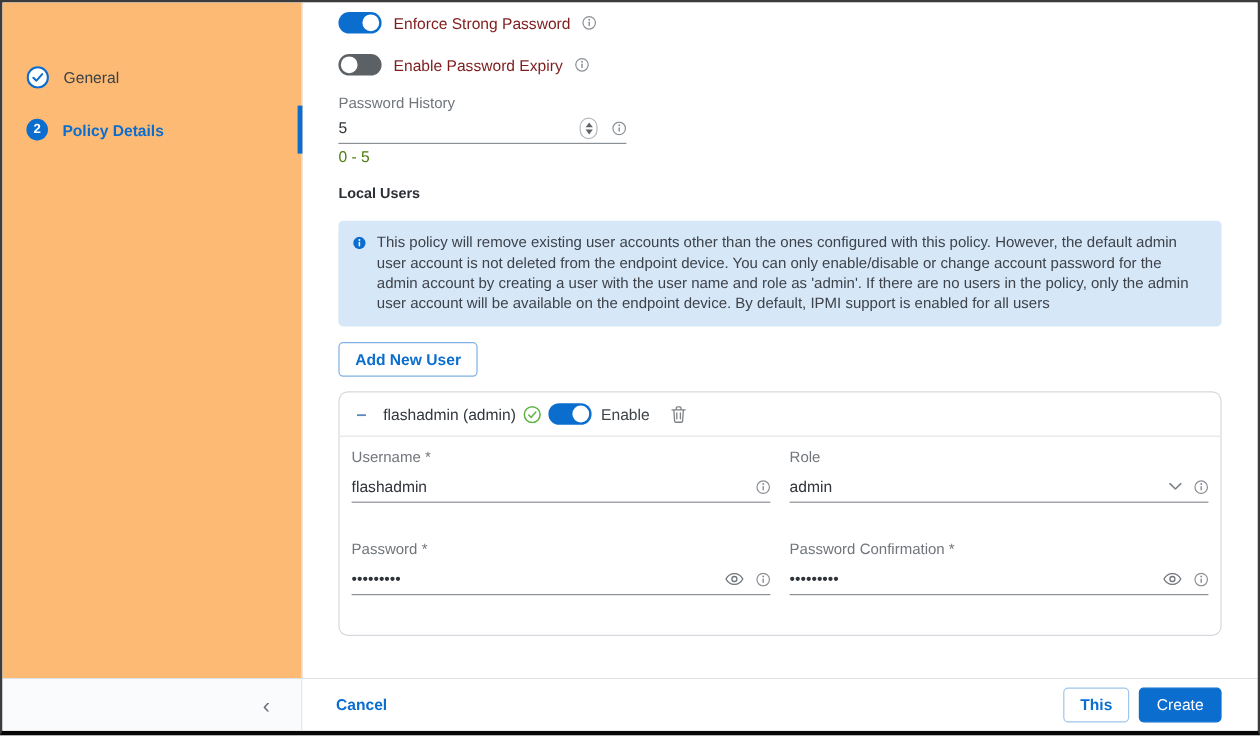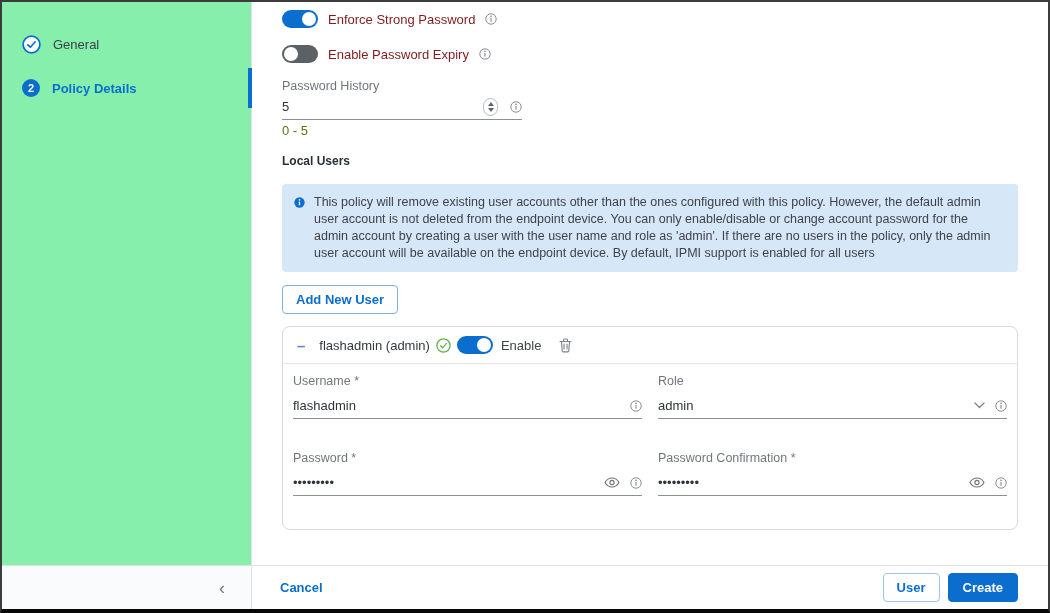--- a/index.html
+++ b/index.html
@@ -11,21 +11,21 @@
   .window{
     width:1050px; height:613px;
     border:2px solid #3c3c3c; border-bottom:4px solid #070707;
     background:#fff; display:flex; flex-direction:column; overflow:hidden;
   }
   .body-row{ flex:1; display:flex; min-height:0; }
 
   
   .sidebar{
     width:250px; flex:none; border-right:1px solid #dfe2e6;
-    padding-top:20px; position:relative; background:#86efac;
+    padding-top:40px; position:relative; background:#fdba74;
   }
   .step{ display:flex; align-items:center; gap:12px; padding:0 0 0 20px; height:44px; position:relative; cursor:pointer; }
   .step-label{ font-size:13px; color:#3c4148; font-weight:500; }
   .step-label.active{ color:#0b6ecf; font-weight:700; }
   .step-num{
     width:18px; height:18px; border-radius:50%; background:#0b6ecf; color:#fff;
     font-size:11px; font-weight:700; display:flex; align-items:center; justify-content:center; flex:none;
   }
   .active-bar{ position:absolute; right:-1px; top:2px; width:4px; height:40px; background:#0b6ecf; }
 
@@ -97,21 +97,21 @@
   .footer-main{ flex:1; display:flex; align-items:center; padding:0 30px 0 28px; background:#fff; }
   .cancel-link{ font-size:13px; font-weight:700; color:#0b6ecf; text-decoration:none; cursor:pointer; }
   .footer-spacer{ flex:1; }
   .btn-back{
     background:#fff; border:1px solid #9ec6ec; border-radius:4px; color:#0b6ecf;
     font-weight:700; font-size:13px; padding:6px 13px; cursor:pointer; margin-right:8px;
     font-family:"Liberation Sans","DejaVu Sans",sans-serif;
   }
   .btn-create{
     background:#0b6ecf; border:1px solid #0b6ecf; border-radius:4px; color:#fff;
-    font-weight:700; font-size:13px; padding:6px 14px; cursor:pointer;
+    font-weight:400; font-size:13px; padding:6px 14px; cursor:pointer;
     font-family:"Liberation Sans","DejaVu Sans",sans-serif;
   }
 </style>
 </head>
 <body>
 
 <div class="window">
   <div class="body-row">
 
     <aside class="sidebar">
@@ -299,17 +299,17 @@
     </main>
   </div>
 
   <footer class="footer">
     <div class="footer-sidebar">
       <span class="collapse">‹</span>
     </div>
     <div class="footer-main">
       <a class="cancel-link">Cancel</a>
       <span class="footer-spacer"></span>
-      <button class="btn-back">User</button>
+      <button class="btn-back">This</button>
       <button class="btn-create">Create</button>
     </div>
   </footer>
 </div>
 
 </body></html>

